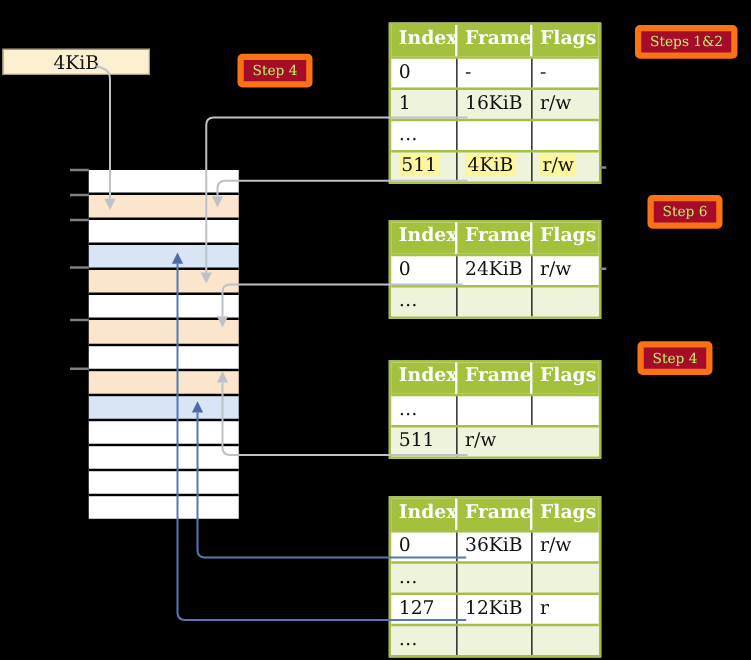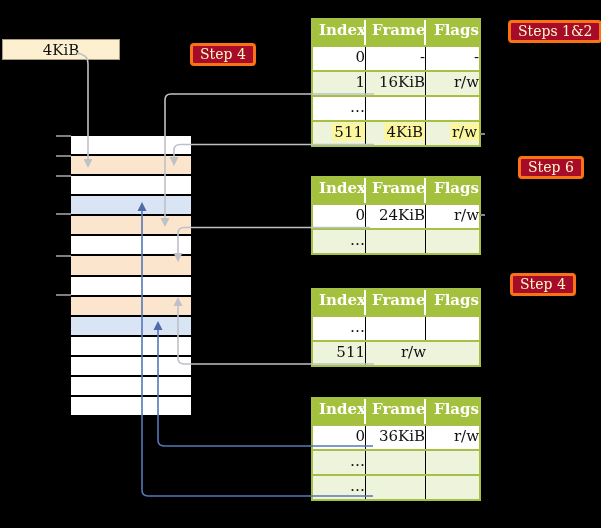--- a/index.html
+++ b/index.html
@@ -3,40 +3,40 @@
 <meta charset="utf-8">
 <style>
   html,body{margin:0;padding:0;background:#000;}
   .canvas{position:relative;width:601px;height:528px;background:#000;overflow:hidden;
           font-family:"DejaVu Serif",serif;}
   
   .kib-box{position:absolute;left:2px;top:39px;width:118px;height:21px;box-sizing:border-box;
            background:#fdf0d1;border:1px solid #a89c7e;color:#111;
            display:flex;align-items:center;justify-content:center;font-size:15px;}
   
-  .badge{position:absolute;background:#a60b2a;color:#fef9c3;border:3px solid #f97316;
-         border-radius:4px;padding:0 7px;height:17px;line-height:17px;font-size:14px;
+  .badge{position:absolute;background:#a60b2a;color:#bef264;border:5px solid #f97316;
+         border-radius:4px;padding:0 7px;height:17px;line-height:17px;font-size:11px;
          white-space:nowrap;}
   .badge.b0{left:190px;top:43px;}
   .badge.b12{left:508px;top:20px;}
   .badge.b3{left:518px;top:156px;}
   .badge.b4{left:510px;top:273px;}
   
   .strip{position:absolute;left:71px;top:136px;width:120px;height:279px;
          display:flex;flex-direction:column;}
   .mrow{flex:1;border-bottom:2px solid #000;box-sizing:border-box;}
   .mrow:last-child{border-bottom:none;}
   .mrow.white{background:#ffffff;}
   .mrow.orange{background:#fce5cd;}
   .mrow.blue{background:#d9e4f4;}
   .tick{position:absolute;left:56px;width:15px;height:2px;background:#7f7f7f;}
   
   .ptable{position:absolute;left:311px;width:170px;box-sizing:border-box;
           border:2px solid #a6c045;background:#fff;font-size:15px;color:#111;}
-  .trow{display:grid;grid-template-columns:53px 60px 53px;height:25px;box-sizing:border-box;text-align:right;}
+  .trow{display:grid;grid-template-columns:53px 60px 53px;height:25px;box-sizing:border-box;}
   .trow + .trow{border-top:2px solid #a6c045;}
   .trow.shaded{background:#eef3dc;}
   .tcell{box-sizing:border-box;padding:1px 0 0 6px;overflow:hidden;white-space:nowrap;}
   .hcell{background:#a3c13c;color:#fff;font-weight:bold;border-right:2px solid #fff;}
   .hcell:last-child{border-right:none;}
   .bcell{border-right:1px solid #000;}
   .bcell:last-child{border-right:none;}
   .hl{background:#fcf79e;padding:0 2px;}
   
   .overlay{position:absolute;left:0;top:0;pointer-events:none;}
@@ -154,20 +154,25 @@
       <div class="trow">
         <div class="tcell bcell">0</div>
         <div class="tcell bcell">36KiB</div>
         <div class="tcell bcell">r/w</div>
       </div>
       <div class="trow shaded">
         <div class="tcell bcell">…</div>
         <div class="tcell bcell"></div>
         <div class="tcell bcell"></div>
       </div>
+      <div class="trow">
+        <div class="tcell bcell">127</div>
+        <div class="tcell bcell">12KiB</div>
+        <div class="tcell bcell">r</div>
+      </div>
       <div class="trow shaded">
         <div class="tcell bcell">…</div>
         <div class="tcell bcell"></div>
         <div class="tcell bcell"></div>
       </div>
     </div>
 
   <svg class="overlay" width="601" height="528">
 
     <path class="gline" d="M77,53 C85,55 88,57 88,64 L88,159"></path>

